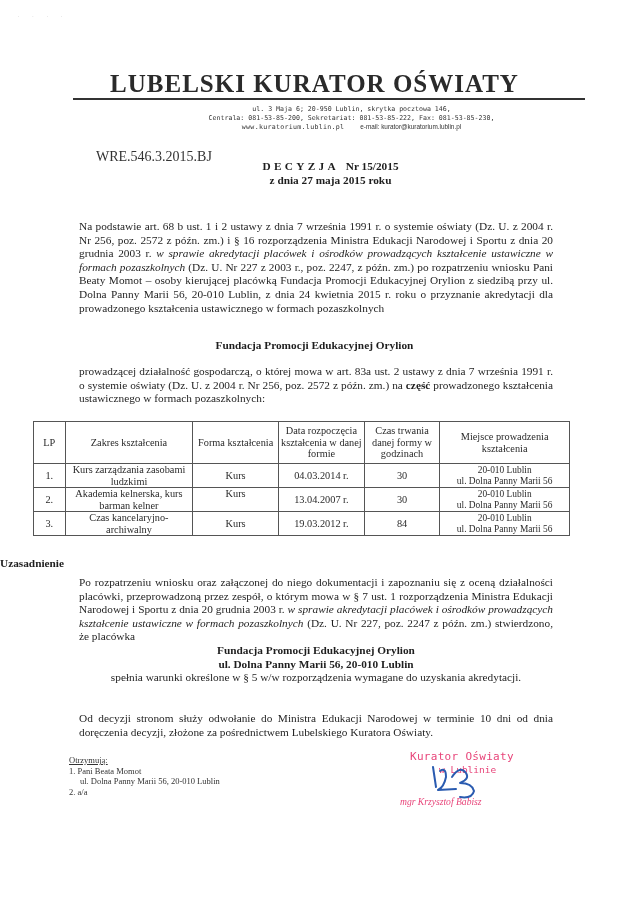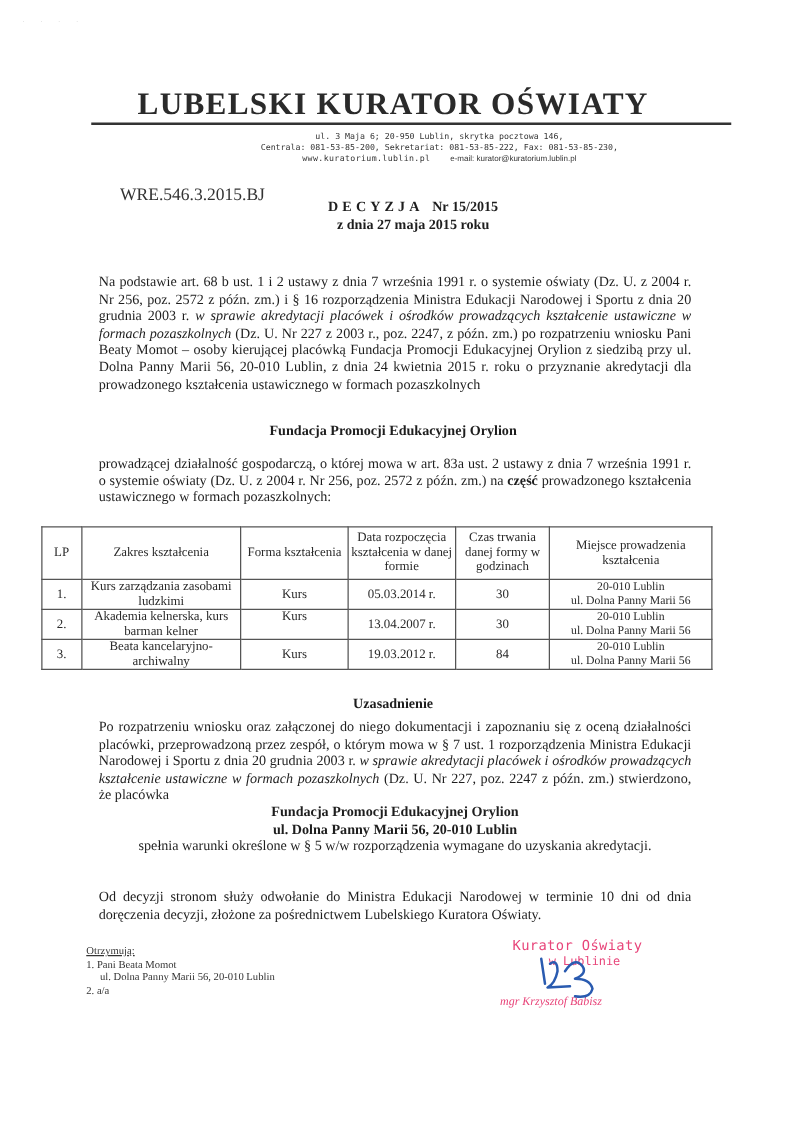--- a/index.html
+++ b/index.html
@@ -42,21 +42,21 @@
     table.courses thead tr { height: 42px; }
     table.courses tbody tr { height: 24px; }
     .c-lp { width: 26px; }
     .c-zakres { width: 120px; }
     .c-forma { width: 79px; }
     .c-data { width: 79px; }
     .c-czas { width: 69px; }
     .c-miejsce { width: 122px; }
     td.addr { font-size: 9.4px; line-height: 11px; }
 
-    .justification-title { position: absolute; left: 0; width: 629px; top: 557px; text-align: center; font-weight: bold; font-size: 11.3px; }
+    .justification-title { position: absolute; left: 0; width: 629px; top: 557px; text-align: left; font-weight: bold; font-size: 11.3px; }
     .p3 { top: 576px; }
     .p3 .center-block { text-align: center; font-weight: bold; }
     .p3 .last-line { text-align: center; display: block; }
     .p4 { top: 712px; }
 
     .recipients { position: absolute; left: 69px; top: 755px; font-size: 8.5px; line-height: 10.5px; color: #333; }
     .recipients .label { text-decoration: underline; }
     .recipients .indent { padding-left: 11px; }
 
     .stamp { position: absolute; left: 400px; top: 747px; width: 170px; height: 70px; text-align: center; }
@@ -111,41 +111,41 @@
         <th class="c-data">Data rozpoczęcia kształcenia w danej formie</th>
         <th class="c-czas">Czas trwania danej formy w godzinach</th>
         <th class="c-miejsce">Miejsce prowadzenia kształcenia</th>
       </tr>
     </thead>
     <tbody>
       <tr>
         <td>1.</td>
         <td>Kurs zarządzania zasobami ludzkimi</td>
         <td>Kurs</td>
-        <td>05.03.2014 r.</td>
+        <td>04.03.2014 r.</td>
         <td>30</td>
         <td class="addr">
             <div>20-010 Lublin</div>
             <div>ul. Dolna Panny Marii 56</div>
           </td>
       </tr>
       <tr>
         <td>2.</td>
         <td>Akademia kelnerska, kurs barman kelner</td>
         <td style="vertical-align: top;">Kurs</td>
         <td>13.04.2007 r.</td>
         <td>30</td>
         <td class="addr">
             <div>20-010 Lublin</div>
             <div>ul. Dolna Panny Marii 56</div>
           </td>
       </tr>
       <tr>
         <td>3.</td>
-        <td>Beata kancelaryjno-archiwalny</td>
+        <td>Czas kancelaryjno-archiwalny</td>
         <td>Kurs</td>
         <td>19.03.2012 r.</td>
         <td>84</td>
         <td class="addr">
             <div>20-010 Lublin</div>
             <div>ul. Dolna Panny Marii 56</div>
           </td>
       </tr>
     </tbody>
   </table>

